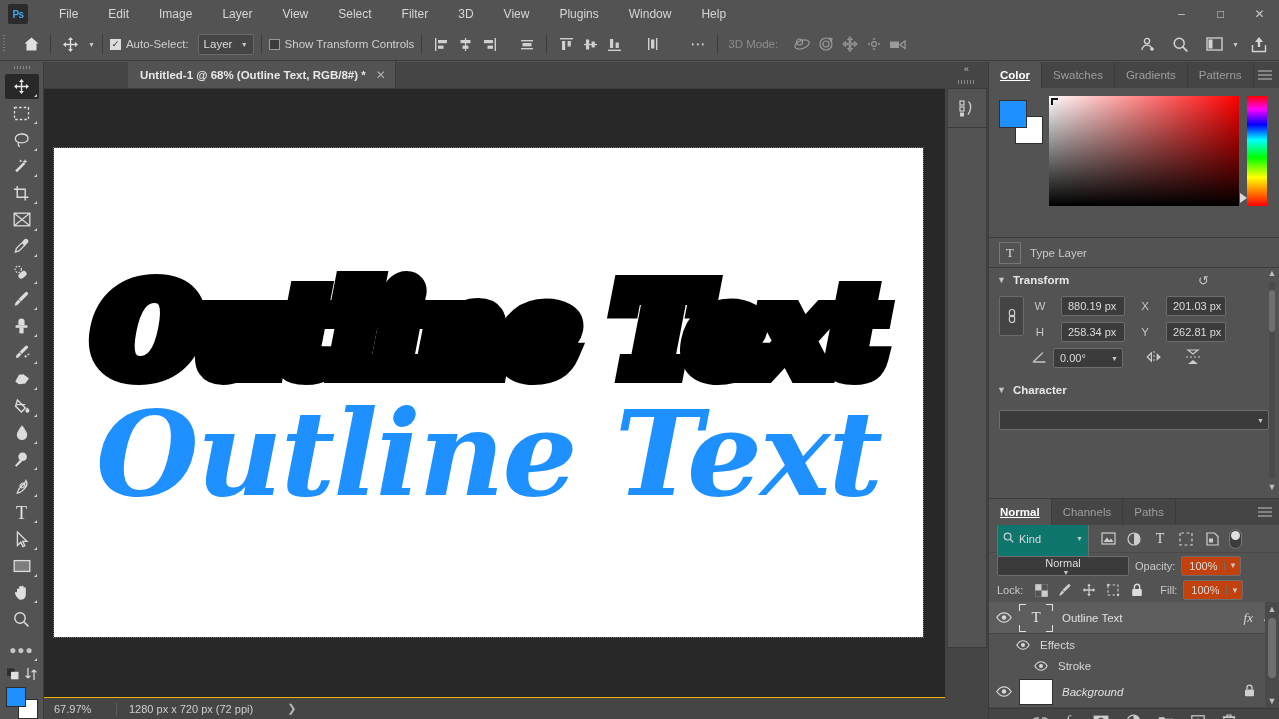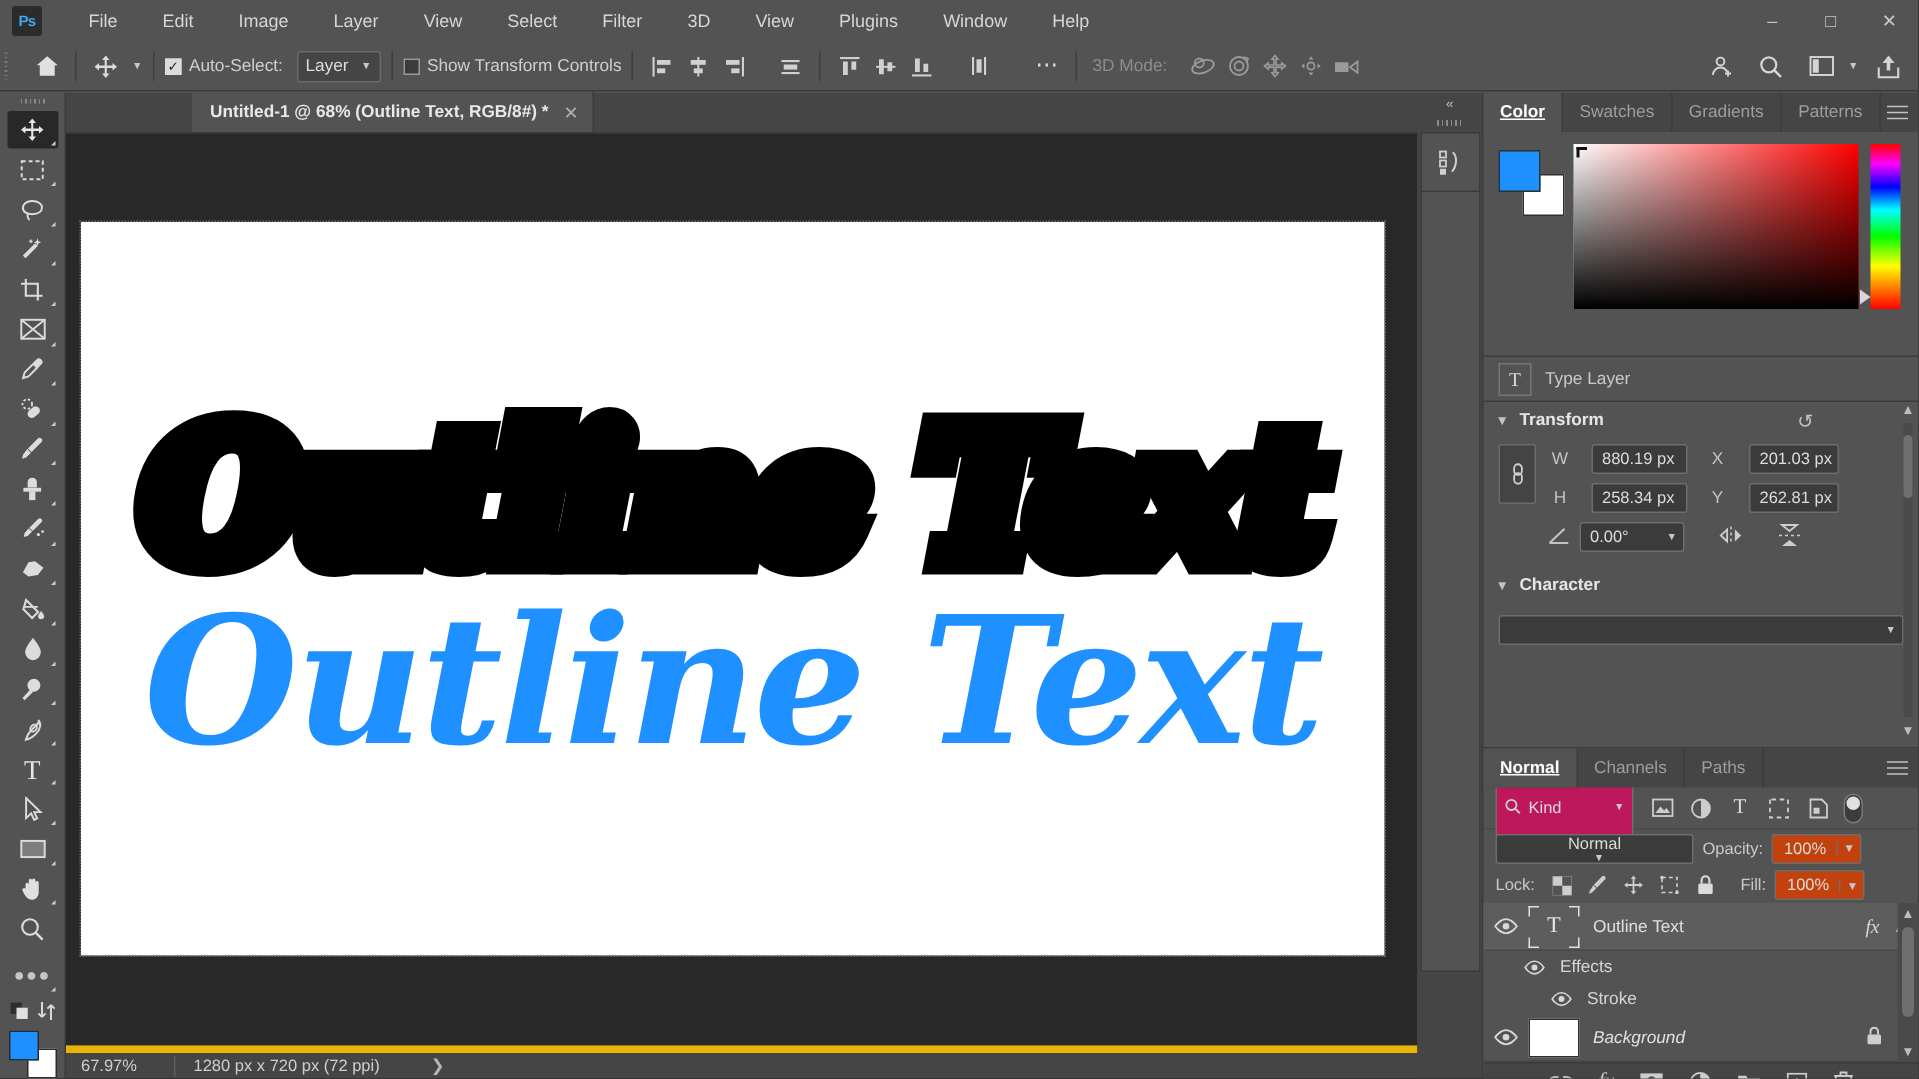--- a/index.html
+++ b/index.html
@@ -121,21 +121,21 @@
   .art-wrap{ position:relative; }
   .art-back{
     position:absolute; left:0; right:0; top:0;
     -webkit-text-stroke:22px #000000; color:#000;
   }
   .art-front{ position:relative; -webkit-text-stroke:0; color:#1e90ff; }
 
   
   .statusbar{
     position:absolute; left:44px; top:697px; width:901px; height:22px;
-    background:#454545; display:flex; align-items:center; border-top:5px solid #eab308;
+    background:#454545; display:flex; align-items:center; border-top:1px solid #eab308;
   }
   .st-zoom{ width:72px; padding-left:10px; color:#cfcfcf; font-size:11px; }
   .st-sep{ width:1px; height:14px; background:#5c5c5c; }
   .st-info{ padding-left:12px; color:#cfcfcf; font-size:11px; }
   .st-arrow{ margin-left:34px; color:#b5b5b5; font-size:11px; }
 
   
   .rightdock{ position:absolute; left:945px; top:62px; width:334px; height:657px; background:#454545; }
   .collapsestrip{
     position:absolute; left:0; top:0; width:44px; height:657px;
@@ -208,21 +208,21 @@
   .charbody{ padding:8px 10px 14px 10px; }
   .charsel{ height:20px; background:#3b3b3b; border:1px solid #6d6d6d; border-radius:2px;
     display:flex; align-items:center; justify-content:flex-end; padding-right:4px; color:#dcdcdc; font-size:11px; }
   .pscroll{ position:absolute; right:2px; top:30px; width:10px; bottom:6px; }
   .pscroll .up,.pscroll .dn{ color:#bdbdbd; font-size:9px; text-align:center; }
   .pscroll .track{ position:absolute; top:14px; bottom:14px; left:2px; width:6px; background:#4a4a4a; }
   .pscroll .thumb{ position:absolute; top:22px; left:2px; width:6px; height:42px; background:#6f6f6f; border-radius:3px; }
 
   
   .filterrow{ height:27px; display:flex; align-items:center; padding:0 8px; gap:0; }
-  .kindsel{ width:92px; height:37px; background:#be185d; border:1px solid #6d6d6d; border-radius:2px;
+  .kindsel{ width:92px; height:37px; background:#0f766e; border:1px solid #6d6d6d; border-radius:2px;
     display:flex; align-items:center; padding:0 5px; color:#dcdcdc; font-size:11px; justify-content:space-between; }
   .fbtn{ width:26px; height:21px; display:flex; align-items:center; justify-content:center; color:#cdcdcd; }
   .toggle-pill{ width:13px; height:20px; border-radius:7px; background:#3c3c3c; border:1px solid #7a7a7a; position:relative; }
   .toggle-pill i{ position:absolute; left:1px; top:1px; width:9px; height:9px; border-radius:50%; background:#e0e0e0; }
   .blendrow{ height:26px; display:flex; align-items:center; padding:0 8px; gap:6px; border-top:1px solid #4a4a4a;}
   .blendsel{ width:132px; height:20px; background:#3b3b3b; border:1px solid #6d6d6d; border-radius:2px;
     display:flex; align-items:center; justify-content:space-between; padding:0 5px; color:#dcdcdc; font-size:11px;flex-direction:column; }
   .lbl{ color:#c8c8c8; font-size:11px; }
   .numsel{ height:20px; background:#c2410c; border:1px solid #6d6d6d; border-radius:2px; display:flex; align-items:center; }
   .numsel .v{ width:42px; text-align:center; color:#dcdcdc; font-size:11px; }

